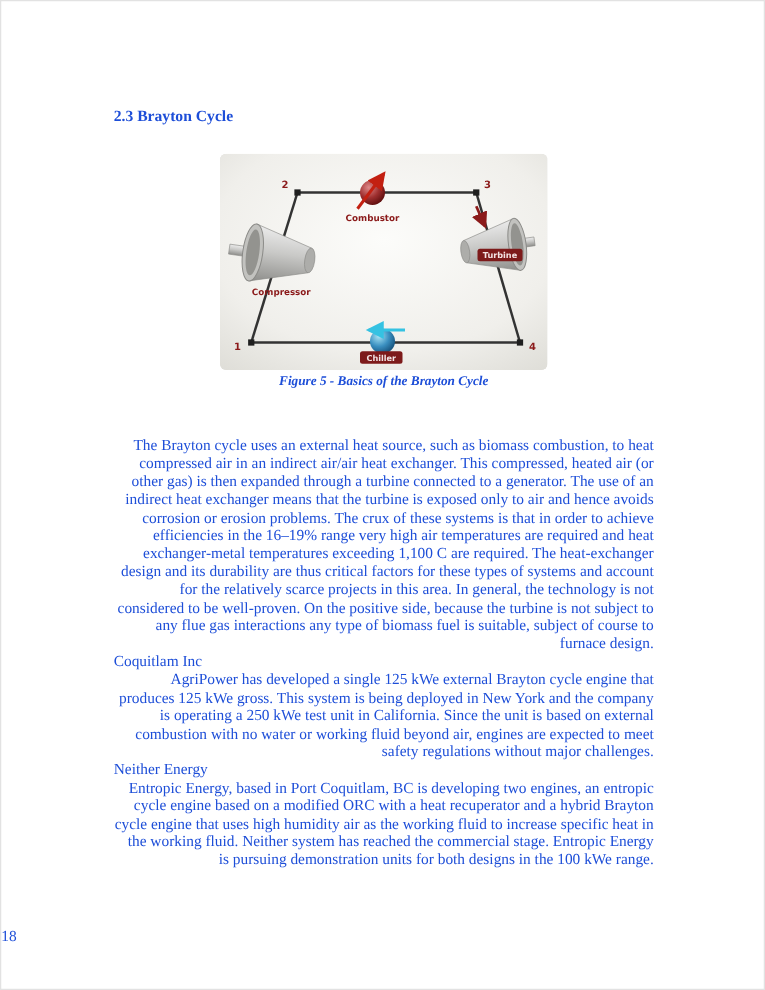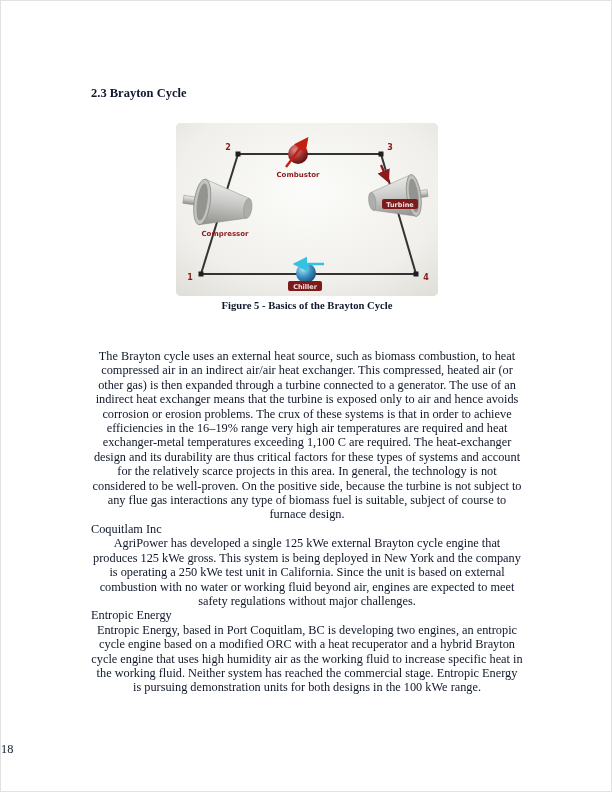--- a/index.html
+++ b/index.html
@@ -10,21 +10,21 @@
   .page {
     position: relative;
     width: 612px;
     height: 792px;
     margin: 0 auto;
     background: #ffffff;
     border: 1px solid #e2e2e2;
     box-sizing: border-box;
     overflow: hidden;
     font-family: "Liberation Serif", serif;
-    color: #0f172a;
+    color: #1d4ed8;
   }
   .content {
     position: absolute;
     left: 90px;
     top: 0;
     width: 432px;
   }
   .section-heading {
     margin: 85px 0 0 0;
     font-size: 12.5px;
@@ -43,26 +43,27 @@
     border-radius: 5px;
     overflow: hidden;
     box-shadow: 0 0 0 1px #e3e2de inset;
   }
   figcaption.fig-caption {
     margin-top: 4px;
     font-size: 10.6px;
     font-weight: bold;
     text-align: center;
     line-height: 12px;
+    font-style: italic;
   }
   p.body-text {
     margin: 0;
     font-size: 12.3px;
     line-height: 14.4px;
-    text-align: center;
+    text-align: right;
   }
   p.first-body { margin-top: 37px; }
   p.sub-heading {
     margin: 0;
     font-size: 12.3px;
     line-height: 14.4px;
   }
   .gap-16 { margin-top: 16px; }
   .gap-12 { margin-top: 12px; }
   .gap-34 { margin-top: 34px; }
@@ -199,19 +200,19 @@
         </svg>
       </div>
       <figcaption class="fig-caption">Figure 5 - Basics of the Brayton Cycle</figcaption>
     </figure>
 
     <p class="body-text first-body">The Brayton cycle uses an external heat source, such as biomass combustion, to heat compressed air in an indirect air/air heat exchanger. This compressed, heated air (or other gas) is then expanded through a turbine connected to a generator. The use of an indirect heat exchanger means that the turbine is exposed only to air and hence avoids corrosion or erosion problems. The crux of these systems is that in order to achieve efficiencies in the 16–19% range very high air temperatures are required and heat exchanger-metal temperatures exceeding 1,100 C are required. The heat-exchanger design and its durability are thus critical factors for these types of systems and account for the relatively scarce projects in this area. In general, the technology is not considered to be well-proven. On the positive side, because the turbine is not subject to any flue gas interactions any type of biomass fuel is suitable, subject of course to furnace design.</p>
 
     <p class="sub-heading gap-16">Coquitlam Inc</p>
     <p class="body-text gap-12">AgriPower has developed a single 125 kWe external Brayton cycle engine that produces 125 kWe gross. This system is being deployed in New York and the company is operating a 250 kWe test unit in California. Since the unit is based on external combustion with no water or working fluid beyond air, engines are expected to meet safety regulations without major challenges.</p>
 
-    <p class="sub-heading gap-34">Entropic Energy</p>
+    <p class="sub-heading gap-34">Neither Energy</p>
     <p class="body-text gap-12">Entropic Energy, based in Port Coquitlam, BC is developing two engines, an entropic cycle engine based on a modified ORC with a heat recuperator and a hybrid Brayton cycle engine that uses high humidity air as the working fluid to increase specific heat in the working fluid. Neither system has reached the commercial stage. Entropic Energy is pursuing demonstration units for both designs in the 100 kWe range.</p>
 
   </div>
 
   <div class="page-number">18</div>
 </div>
 
 </body></html>

